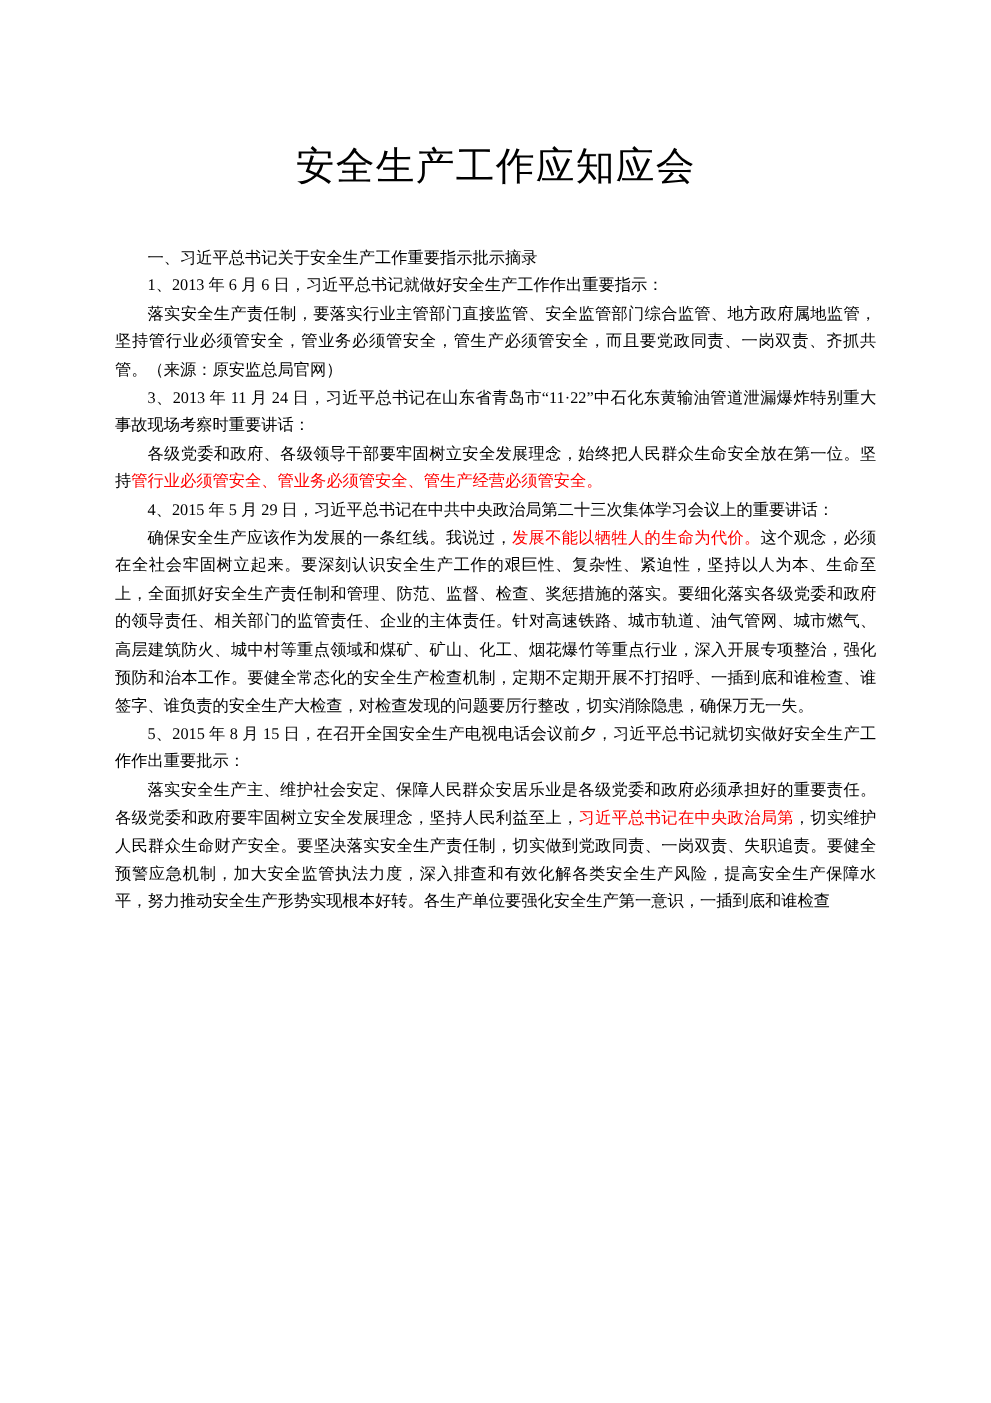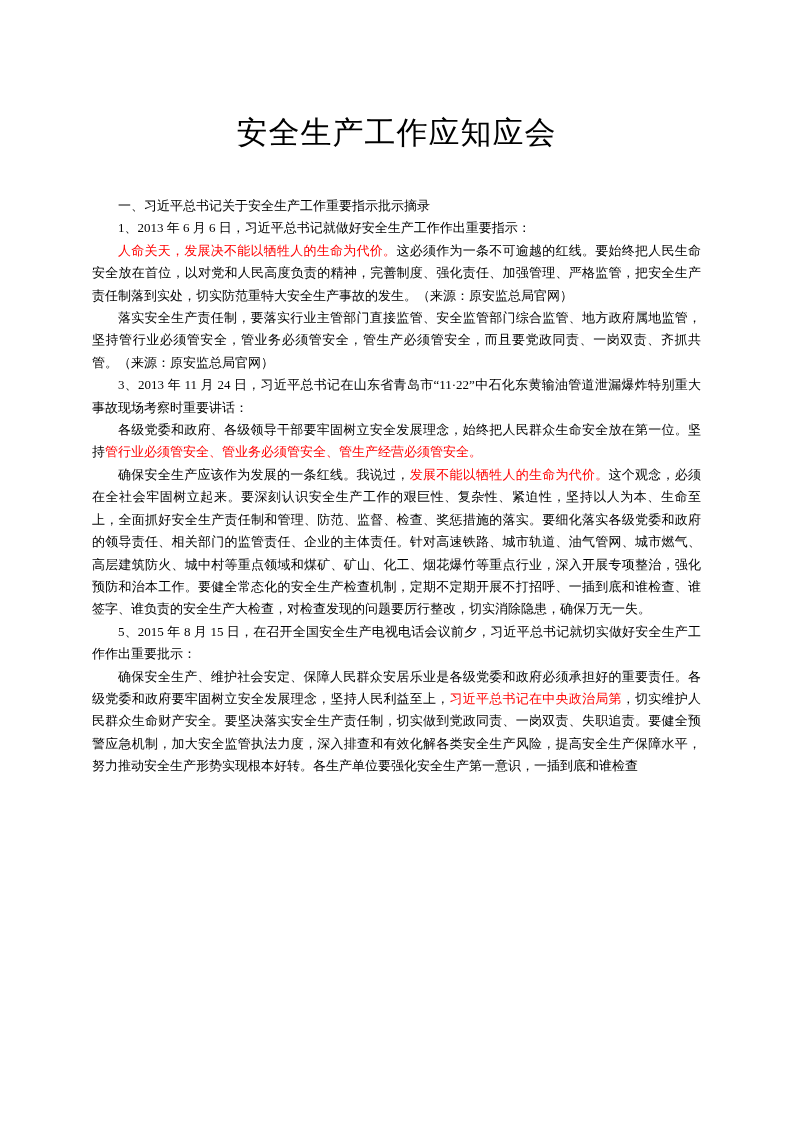--- a/index.html
+++ b/index.html
@@ -48,21 +48,21 @@
 </head>
 <body>
 
 <div class="page">
   <h1 class="doc-title">安全生产工作应知应会</h1>
 
   <p class="section-heading">一、习近平总书记关于安全生产工作重要指示批示摘录</p>
 
   <div>
       <p class="para"><span class="seg">1、2013 年 6 月 6 日，习近平总书记就做好安全生产工作作出重要指示：</span></p>
-      <p class="para"><span class="seg red">人命关天，发展决不能以牺牲人的生命为代价。</span><span class="seg">这必须作为一条不可逾越的红线。要始终把人民生命安全放在首位，以对党和人民高度负责的精神，完善制度、强化责任、加强管理、严格监管，把安全生产责任制落到实处，切实防范重特大安全生产事故的发生。（来源：原安监总局官网）</span></p>
       <p class="para"><span class="seg">落实安全生产责任制，要落实行业主管部门直接监管、安全监管部门综合监管、地方政府属地监管，坚持管行业必须管安全，管业务必须管安全，管生产必须管安全，而且要党政同责、一岗双责、齐抓共管。（来源：原安监总局官网）</span></p>
       <p class="para"><span class="seg">3、2013 年 11 月 24 日，习近平总书记在山东省青岛市“11·22”中石化东黄输油管道泄漏爆炸特别重大事故现场考察时重要讲话：</span></p>
       <p class="para"><span class="seg">各级党委和政府、各级领导干部要牢固树立安全发展理念，始终把人民群众生命安全放在第一位。坚持</span><span class="seg red">管行业必须管安全、管业务必须管安全、管生产经营必须管安全。</span></p>
+      <p class="para"><span class="seg">4、2015 年 5 月 29 日，习近平总书记在中共中央政治局第二十三次集体学习会议上的重要讲话：</span></p>
       <p class="para"><span class="seg">确保安全生产应该作为发展的一条红线。我说过，</span><span class="seg red">发展不能以牺牲人的生命为代价。</span><span class="seg">这个观念，必须在全社会牢固树立起来。要深刻认识安全生产工作的艰巨性、复杂性、紧迫性，坚持以人为本、生命至上，全面抓好安全生产责任制和管理、防范、监督、检查、奖惩措施的落实。要细化落实各级党委和政府的领导责任、相关部门的监管责任、企业的主体责任。针对高速铁路、城市轨道、油气管网、城市燃气、高层建筑防火、城中村等重点领域和煤矿、矿山、化工、烟花爆竹等重点行业，深入开展专项整治，强化预防和治本工作。要健全常态化的安全生产检查机制，定期不定期开展不打招呼、一插到底和谁检查、谁签字、谁负责的安全生产大检查，对检查发现的问题要厉行整改，切实消除隐患，确保万无一失。</span></p>
       <p class="para"><span class="seg">5、2015 年 8 月 15 日，在召开全国安全生产电视电话会议前夕，习近平总书记就切实做好安全生产工作作出重要批示：</span></p>
-      <p class="para"><span class="seg">确保安全生产、维护社会安定、保障人民群众安居乐业是各级党委和政府必须承担好的重要责任。各级党委和政府要牢固树立安全发展理念，坚持人民利益至上，</span><span class="seg red">习近平总书记在中央政治局第</span><span class="seg">，切实维护人民群众生命财产安全。要坚决落实安全生产责任制，切实做到党政同责、一岗双责、失职追责。要健全预警应急机制，加大安全监管执法力度，深入排查和有效化解各类安全生产风险，提高安全生产保障水平，努力推动安全生产形势实现根本好转。各生产单位要强化安全生产第一意识，一插到底和谁检查</span></p>
+      <p class="para"><span class="seg">落实安全生产主、维护社会安定、保障人民群众安居乐业是各级党委和政府必须承担好的重要责任。各级党委和政府要牢固树立安全发展理念，坚持人民利益至上，</span><span class="seg red">习近平总书记在中央政治局第</span><span class="seg">，切实维护人民群众生命财产安全。要坚决落实安全生产责任制，切实做到党政同责、一岗双责、失职追责。要健全预警应急机制，加大安全监管执法力度，深入排查和有效化解各类安全生产风险，提高安全生产保障水平，努力推动安全生产形势实现根本好转。各生产单位要强化安全生产第一意识，一插到底和谁检查</span></p>
     </div>
 </div>
 
 </body></html>

